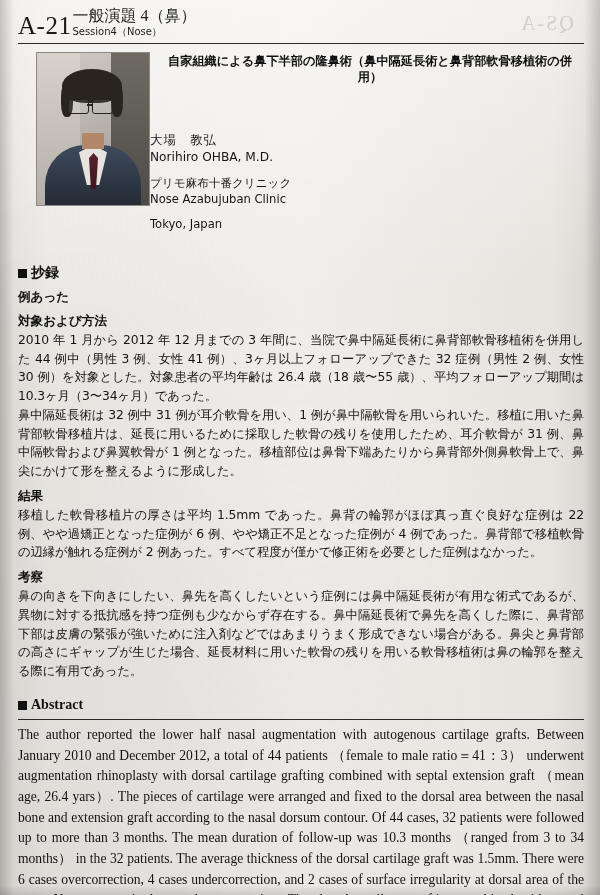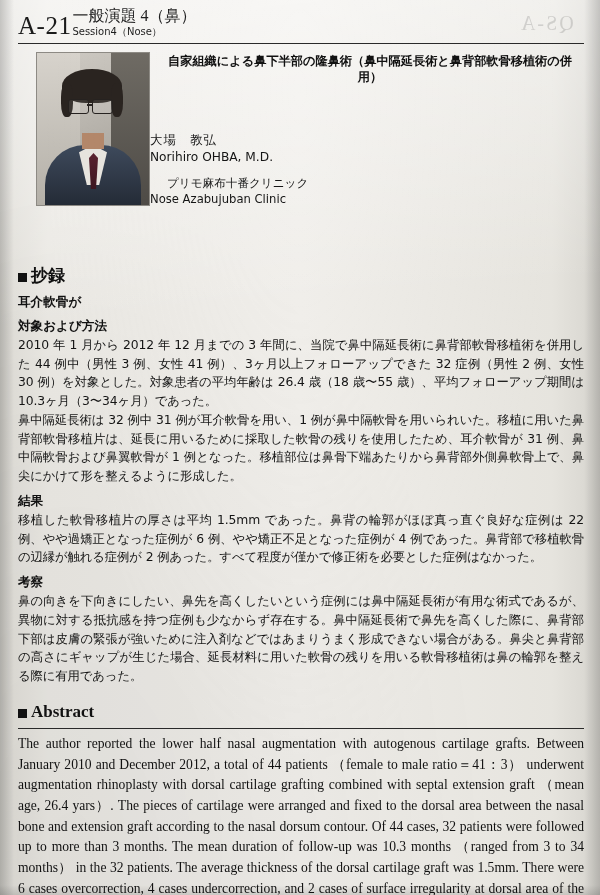--- a/index.html
+++ b/index.html
@@ -184,28 +184,28 @@
   .author {
     position: absolute;
     left: 132px;
     top: 126px;
     width: 300px;
     font-family: "DejaVu Sans", sans-serif;
     color: #151515;
   }
   .author-ja { font-size: 12.4px; letter-spacing: 1px; }
   .author-en { font-size: 12.2px; margin-top: 1px; }
-  .aff-ja { font-size: 11.6px; margin-top: 12px; margin-left: 17px; }
+  .aff-ja { font-size: 11.6px; margin-top: 12px; }
   .aff-en { font-size: 11.6px; margin-top: 1px; }
   .aff-city { font-size: 11.6px; margin-top: 11px; }
 
   
   .sec-head {
     font-family: "DejaVu Sans", sans-serif;
-    font-size: 17px;
+    font-size: 14px;
     font-weight: bold;
     color: #111;
     margin-top: 12px;
   }
   .sec-head .sq {
     display: inline-block;
     width: 9px; height: 9px;
     background: #111;
     margin-right: 4px;
     vertical-align: -1px;
@@ -297,29 +297,30 @@
 
     <div class="titleblock">
       <div class="title-ja">自家組織による鼻下半部の隆鼻術（鼻中隔延長術と鼻背部軟骨移植術の併用）</div>
     </div>
 
     <div class="author">
       <div class="author-ja">大場　教弘</div>
       <div class="author-en">Norihiro OHBA, M.D.</div>
       <div class="aff-ja">プリモ麻布十番クリニック</div>
       <div class="aff-en">Nose Azabujuban Clinic</div>
+      <div class="aff-city">Tokyo, Japan</div>
     </div>
 
     <div style="height:166px"></div>
 
     <div class="sec-head">
       <span class="sq"></span><span>抄録</span>
     </div>
 
-    <div class="sub-head">耳介軟骨が</div>
+    <div class="sub-head">例あった</div>
 
     <div class="sub-head">対象および方法</div>
     <div class="ja-body" style="white-space:pre-line">2010 年 1 月から 2012 年 12 月までの 3 年間に、当院で鼻中隔延長術に鼻背部軟骨移植術を併用した 44 例中（男性 3 例、女性 41 例）、3ヶ月以上フォローアップできた 32 症例（男性 2 例、女性 30 例）を対象とした。対象患者の平均年齢は 26.4 歳（18 歳〜55 歳）、平均フォローアップ期間は 10.3ヶ月（3〜34ヶ月）であった。
 鼻中隔延長術は 32 例中 31 例が耳介軟骨を用い、1 例が鼻中隔軟骨を用いられいた。移植に用いた鼻背部軟骨移植片は、延長に用いるために採取した軟骨の残りを使用したため、耳介軟骨が 31 例、鼻中隔軟骨および鼻翼軟骨が 1 例となった。移植部位は鼻骨下端あたりから鼻背部外側鼻軟骨上で、鼻尖にかけて形を整えるように形成した。</div>
 
     <div class="sub-head">結果</div>
     <div class="ja-body">移植した軟骨移植片の厚さは平均 1.5mm であった。鼻背の輪郭がほぼ真っ直ぐ良好な症例は 22 例、やや過矯正となった症例が 6 例、やや矯正不足となった症例が 4 例であった。鼻背部で移植軟骨の辺縁が触れる症例が 2 例あった。すべて程度が僅かで修正術を必要とした症例はなかった。</div>
 
     <div class="sub-head">考察</div>
     <div class="ja-body">鼻の向きを下向きにしたい、鼻先を高くしたいという症例には鼻中隔延長術が有用な術式であるが、異物に対する抵抗感を持つ症例も少なからず存在する。鼻中隔延長術で鼻先を高くした際に、鼻背部下部は皮膚の緊張が強いために注入剤などではあまりうまく形成できない場合がある。鼻尖と鼻背部の高さにギャップが生じた場合、延長材料に用いた軟骨の残りを用いる軟骨移植術は鼻の輪郭を整える際に有用であった。</div>

